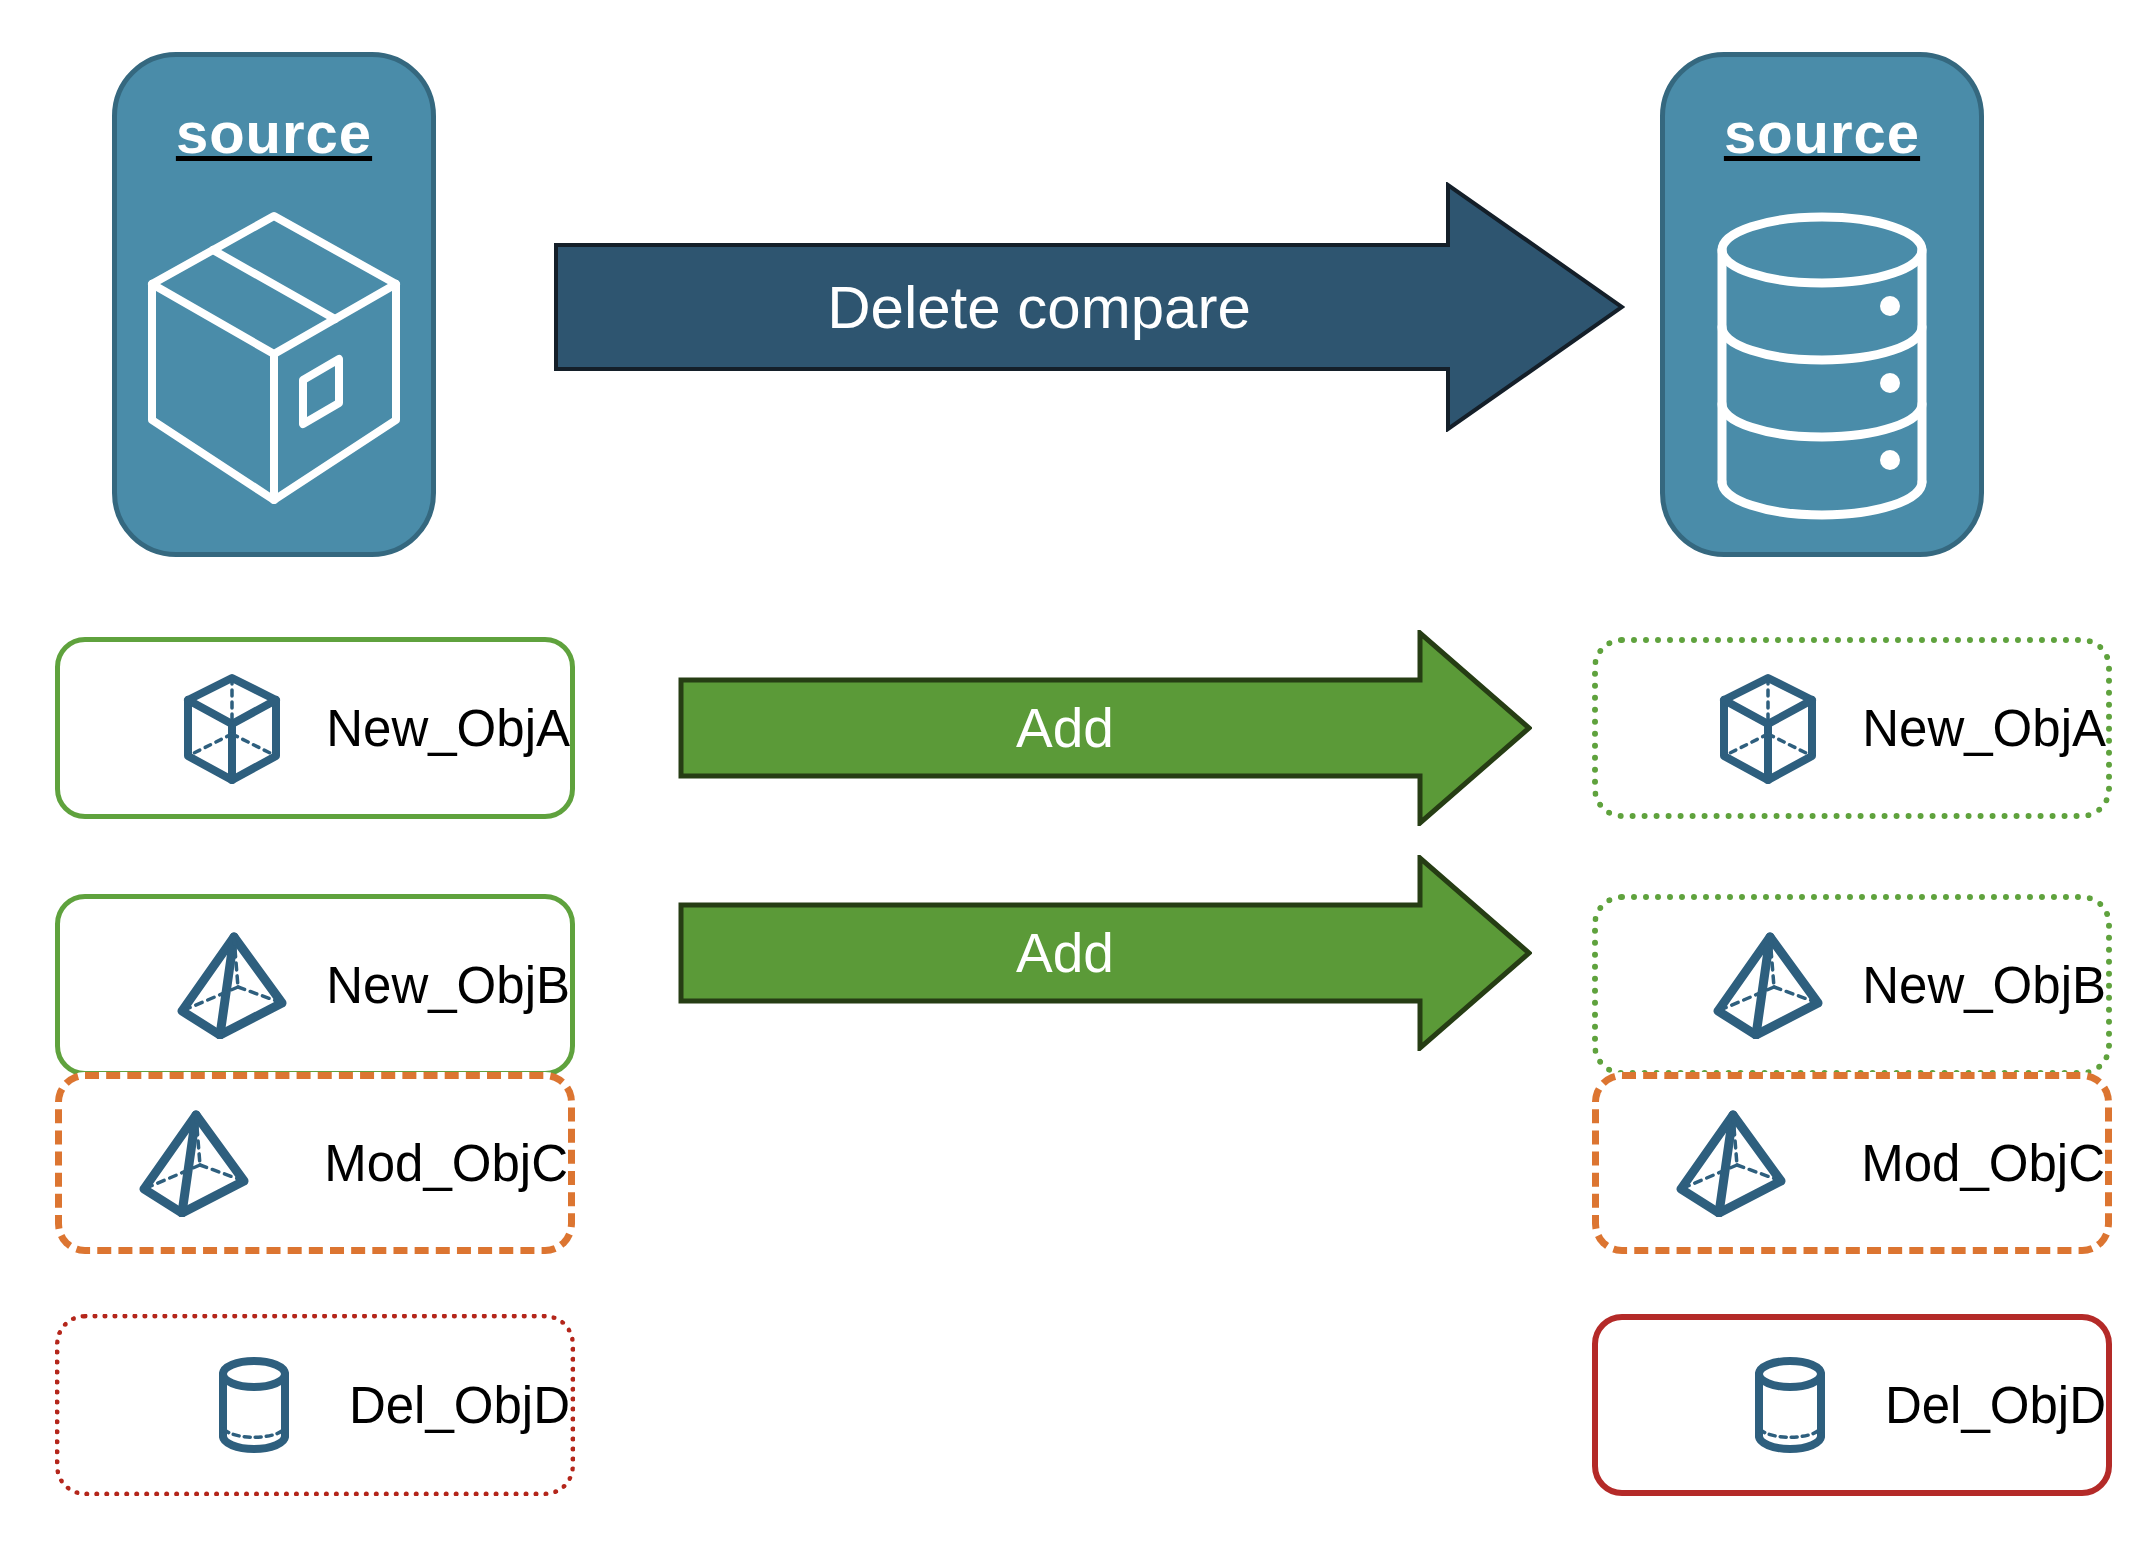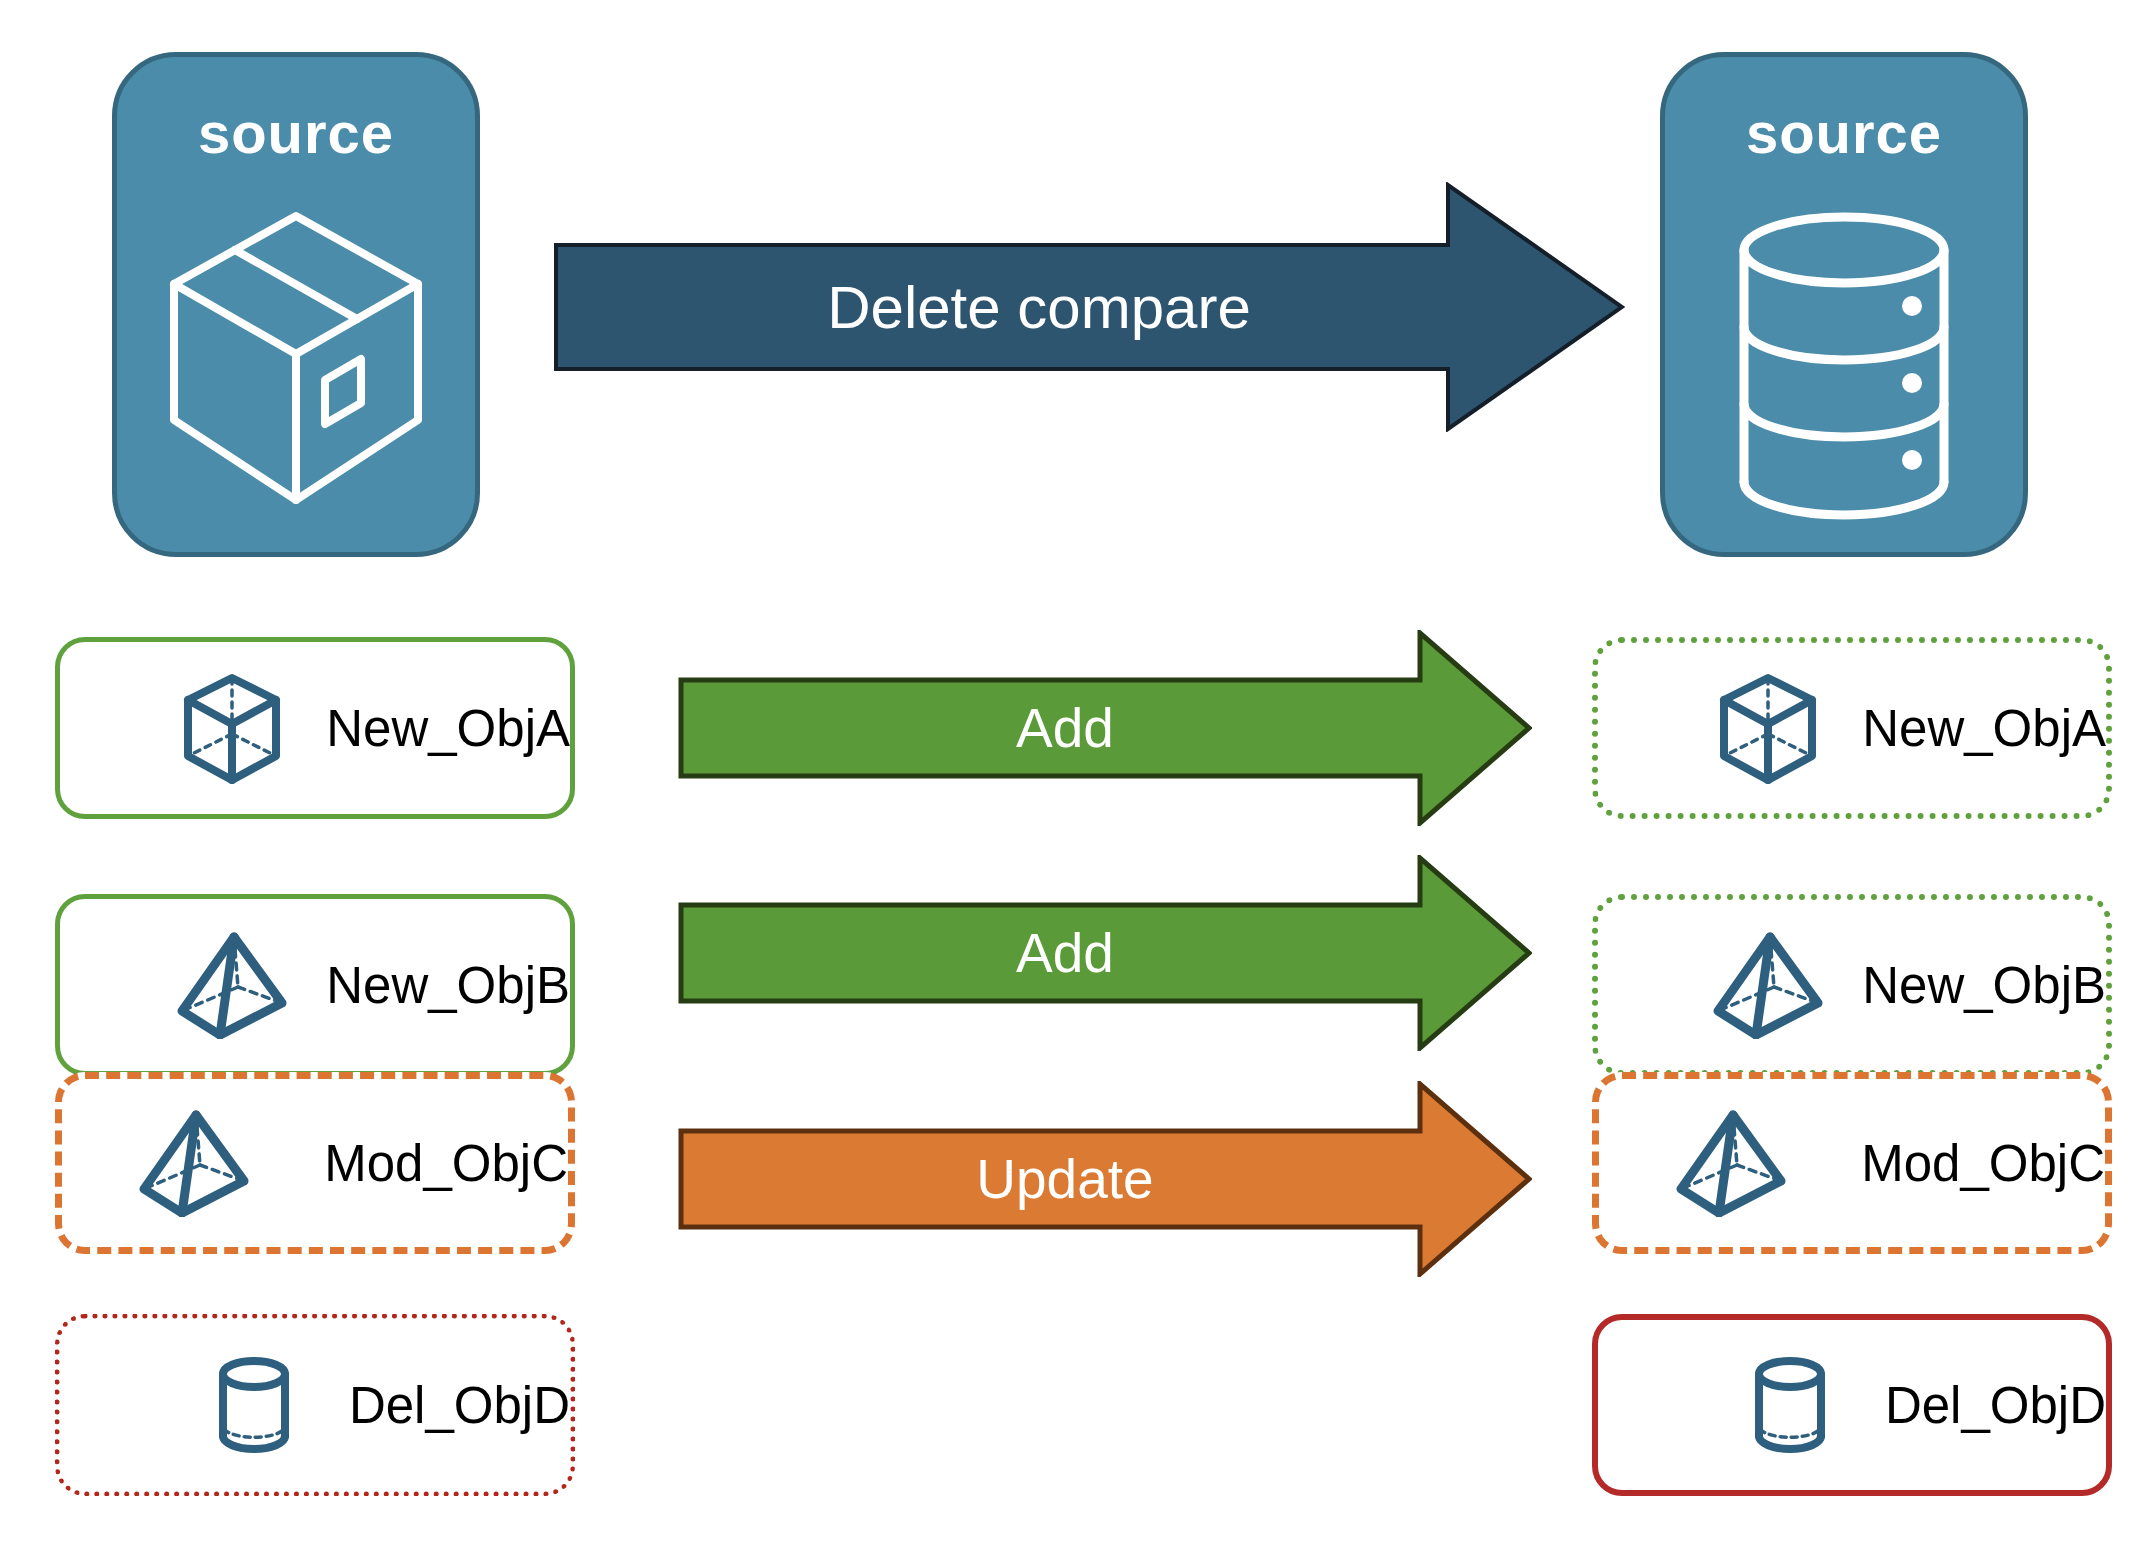--- a/index.html
+++ b/index.html
@@ -7,26 +7,26 @@
     position:relative;
     width:2150px;height:1550px;
     background:#ffffff;
     font-family:"Liberation Sans", sans-serif;
     overflow:hidden;
   }
 
   
   .node{
     position:absolute;
-    width:368px;height:505px;
+    width:324px;height:505px;
     background:#4a8ca9;
     border:5px solid #35687f;
     border-radius:64px;
     box-sizing:border-box;
-    display:flex;flex-direction:column;align-items:center;
+    display:flex;flex-direction:column;align-items:center;text-decoration:underline;
   }
   .node.source{left:112px;top:52px;}
   .node.target{left:1660px;top:52px;}
   .node-title{
     margin-top:42px;
     color:#ffffff;
     font-size:58px;font-weight:bold;
     letter-spacing:1px;
   }
   .node-icon{margin-top:42px;}
@@ -198,26 +198,20 @@
   </div>
 
   <div class="objbox col-src row3 b-dashed-orange">
     <span class="icon-slot">
       <svg width="112" height="108" viewBox="0 0 112 108">
           <use href="#icon-pyramid"></use>
         </svg>
     </span>
     <span class="obj-label">Mod_ObjC</span>
   </div>
-  <div class="arrow row r3">
-    <svg viewBox="0 0 854 196" preserveAspectRatio="none">
-      <polygon class="poly-update" points="3,50 742,50 742,3 851,98 742,193 742,146 3,146"></polygon>
-    </svg>
-    <span class="arrow-label">Update</span>
-  </div>
   <div class="objbox col-tgt row3 b-dashed-orange">
     <span class="icon-slot">
       <svg width="112" height="108" viewBox="0 0 112 108">
           <use href="#icon-pyramid"></use>
         </svg>
     </span>
     <span class="obj-label">Mod_ObjC</span>
   </div>
 
   <div class="objbox col-src row4 b-dotted-red">

